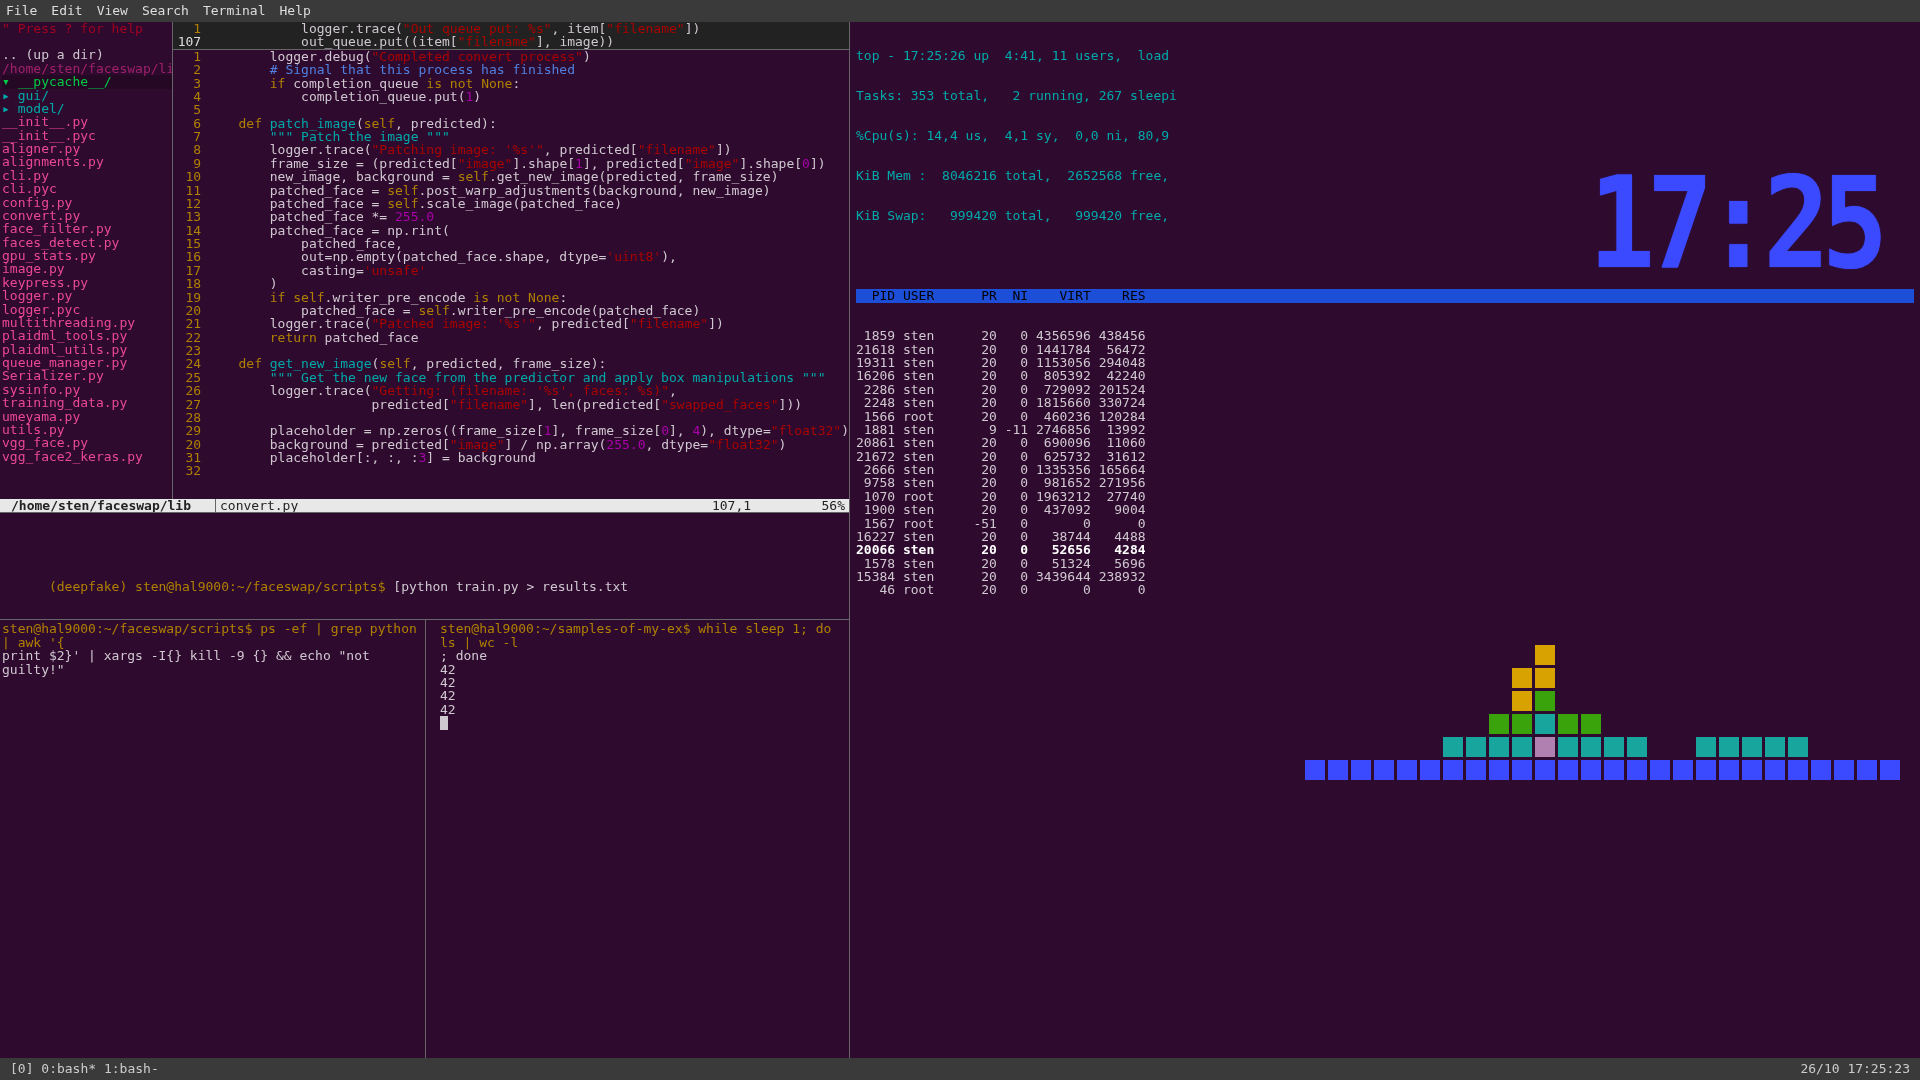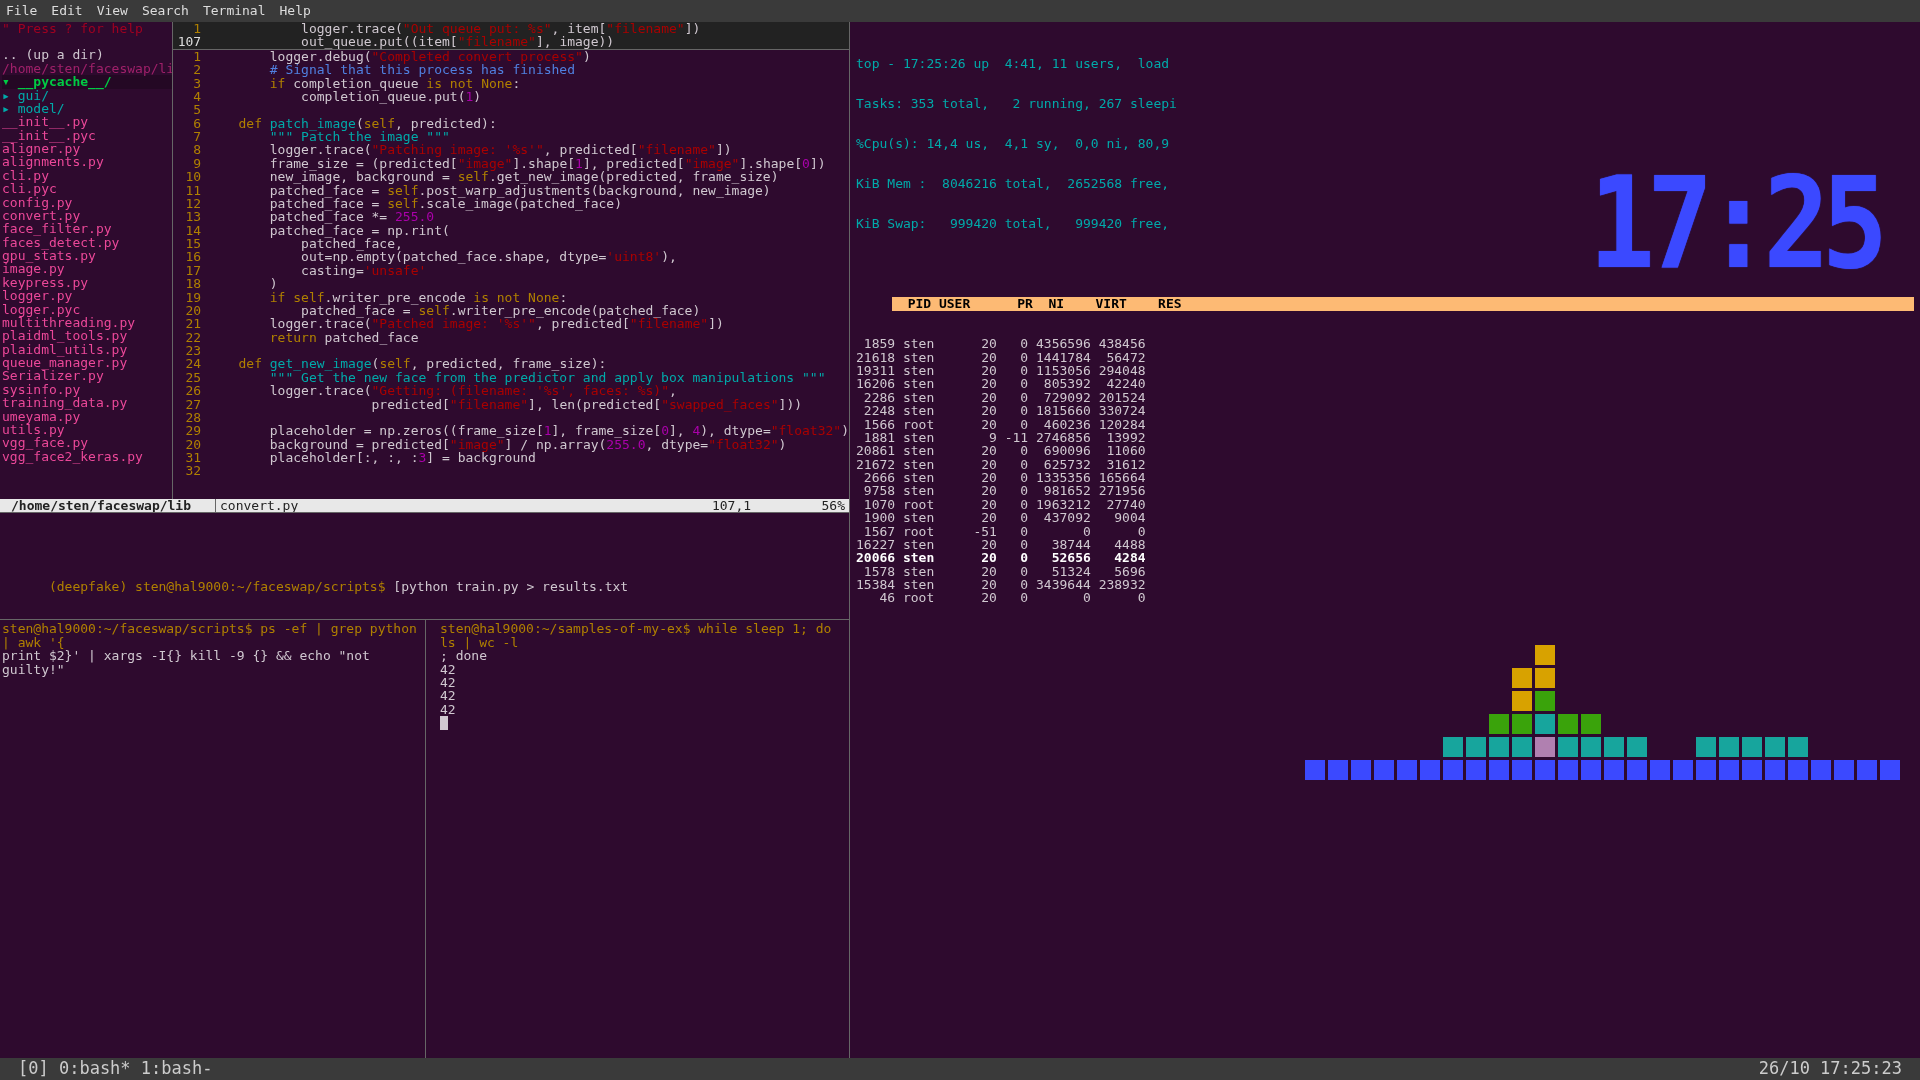--- a/index.html
+++ b/index.html
@@ -36,38 +36,38 @@
   border-right: 1px solid #666;
 }
 
 .tmux-status {
   height: 22px;
   background: #3a3a3a;
   color: #ccc;
   display: flex;
   align-items: center;
   justify-content: space-between;
-  padding: 0 18px;
+  padding: 0 10px;
   position: fixed;
   bottom: 0;
   left: 0;
   width: 1920px;
-  font-size: 17px;
+  font-size: 13px;
 }
 .tmux-status .ts-right { color: #ccc; }
 
 .nerd {
   position: relative;
 }
 .nerd-head { color: #a00020; }
 .nerd-up   { color: #d0c8d0; }
 .nerd-path { color: #a0206a; }
 .nerd-dir  { color: #00aaaa; }
 .nerd-file { color: #ec4899; }
-.nerd-cur  { color: #00cc44; background: rgba(0,0,0,0.2); display: block; font-weight: bold; }
+.nerd-cur  { color: #00cc44; background: rgba(0,0,0,0.2); display: block; }
 .nerd-status {
   background: #e8e8e8; color: #222; font-weight: bold;
   white-space: pre;
 }
 
 .codewrap { display: flex; }
 .codecol-tree { width: 215px; overflow: hidden; padding-left: 2px; }
 .codecol-code { flex: 1; position: relative; }
 .gutter {
   display: inline-block;
@@ -106,27 +106,27 @@
 .shell-split { display: flex; }
 .shell-split > div { padding: 2px 2px 0 2px; }
 .shell-split > div:first-child { width: 426px; border-right: 1px solid #666; }
 .shell-split > div:last-child  { flex: 1; margin-left: 12px; }
 .prompt { color: #b08000; }
 .cmdtxt { color: #d0c8d0; }
 .cursor { display:inline-block;width:8px;height:14px;background:#d0c8d0;vertical-align:bottom;}
 
 .right-col {
   flex: 1;
-  padding: 8px 6px;
+  padding: 0 6px;
   display: flex;
   flex-direction: column;
 }
 .top-pane { white-space: pre; }
 .top-head { color: #00aaaa; }
-.top-header-row { background: #fdba74; color: #000; font-weight: bold; margin-left: 36px; }
+.top-header-row { background: #1d4ed8; color: #000; font-weight: normal; }
 .top-hi { font-weight: bold; color: #fff; }
 
 .clock {
   position: absolute;
   right: 40px;
   top: 155px;
   font-family: monospace;
   color: #3b49ff;
   font-size: 13px;
   line-height: 1;

